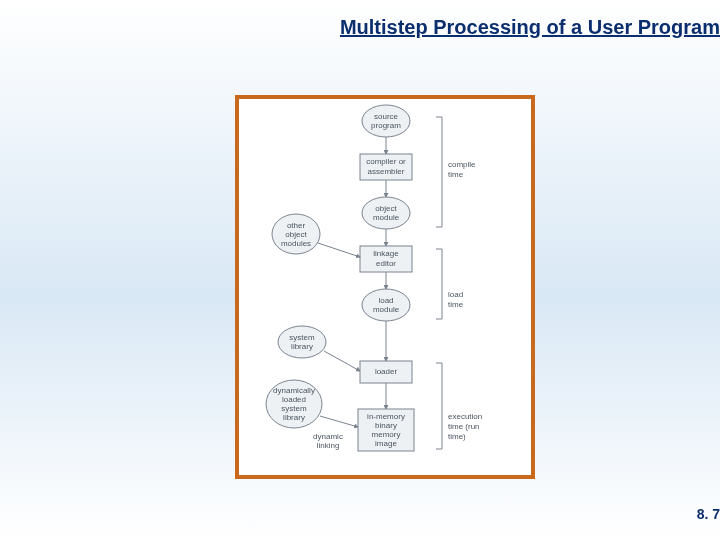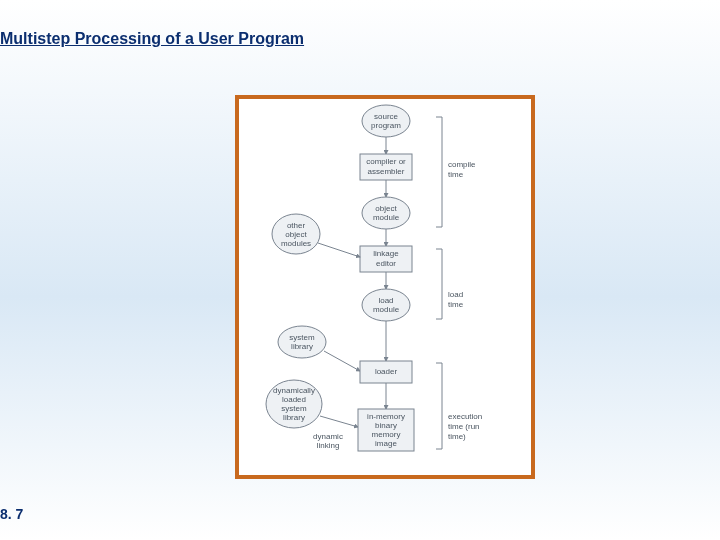--- a/index.html
+++ b/index.html
@@ -11,24 +11,24 @@
     background: linear-gradient(to bottom, #ffffff 0%, #d9e8f5 55%, #ffffff 100%);
     overflow: hidden;
   }
   .slide {
     position: relative;
     width: 720px;
     height: 540px;
   }
   .title {
     position: absolute;
-    top: 30px;
+    top: 16px;
     width: 100%;
-    text-align: left;
-    font-size: 16px;
+    text-align: right;
+    font-size: 20px;
     font-weight: bold;
     color: #0b2e6f;
     text-decoration: underline;
   }
   .figure-frame {
     position: absolute;
     left: 235px;
     top: 95px;
     width: 300px;
     height: 384px;
@@ -38,21 +38,21 @@
   }
   svg.diagram {
     width: 100%;
     height: 100%;
     display: block;
   }
   .footer {
     position: absolute;
     bottom: 18px;
     width: 100%;
-    text-align: left;
+    text-align: right;
     font-size: 14px;
     color: #0b2e6f;
     font-weight: bold;
   }
   
   .rect-box {
     fill: #eef1f4;
     stroke: #7a8490;
     stroke-width: 1;
   }

